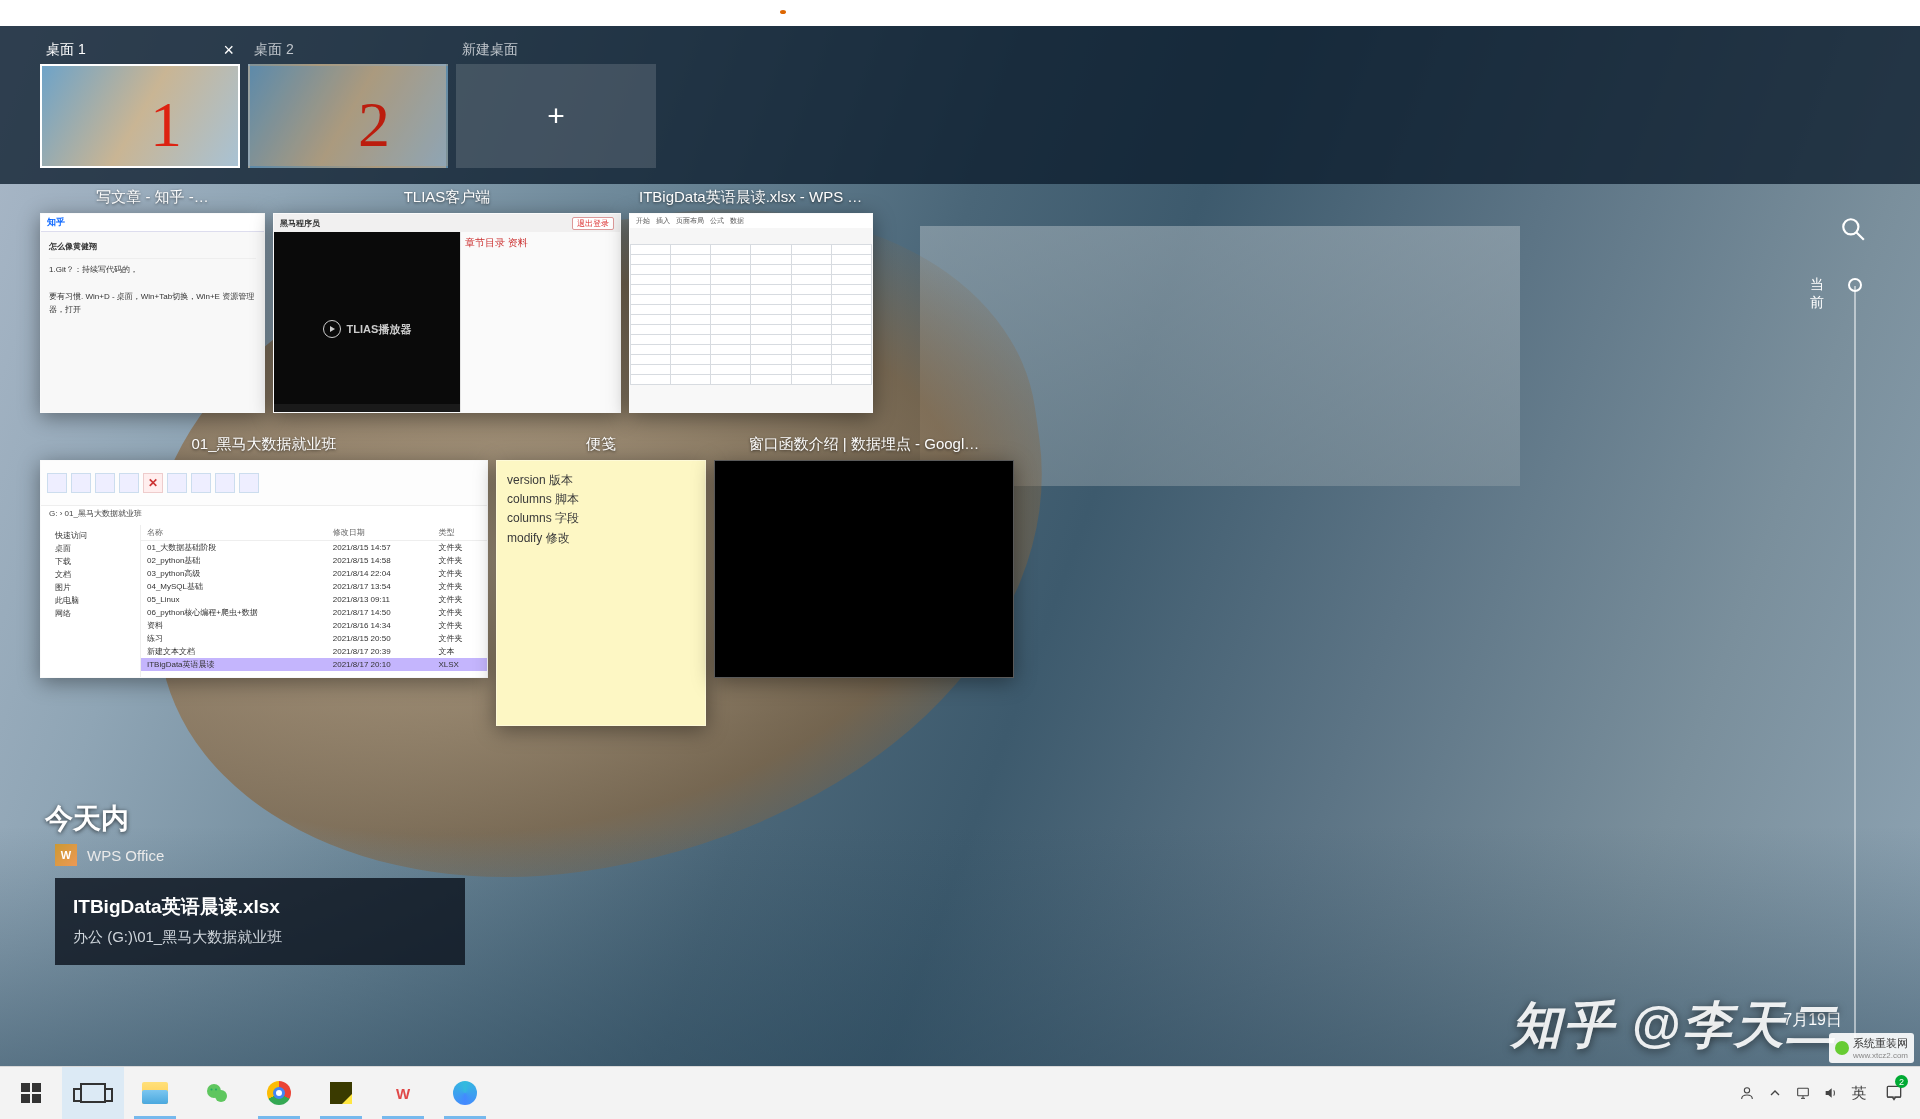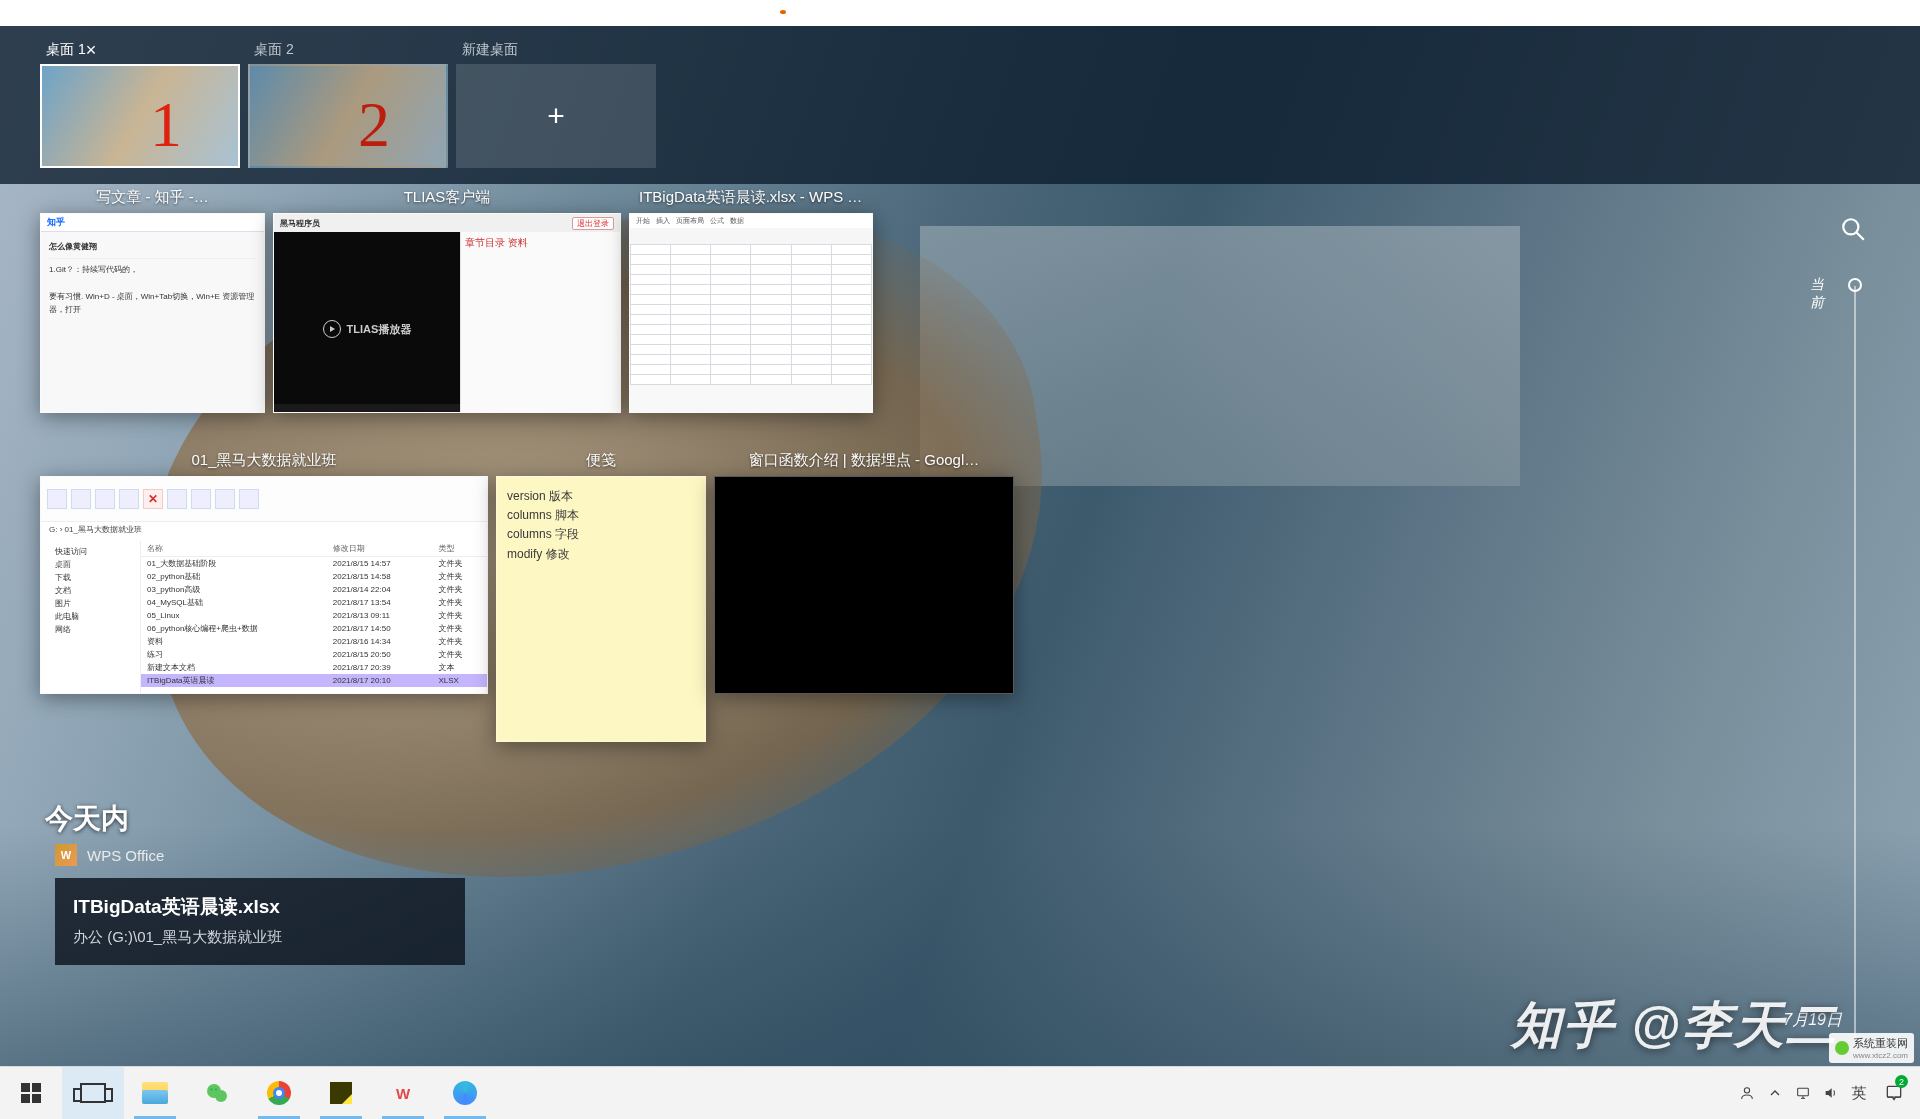--- a/index.html
+++ b/index.html
@@ -10,21 +10,21 @@
     position: absolute; top: 26px; left: 0; right: 0; bottom: 53px;
     background: linear-gradient(110deg, #aab8c8 0%, #8fa5b5 15%, #6d8899 30%, #4a6678 45%, #3d5a6d 55%, #5c7485 70%, #7a8f9c 85%, #8fa5b5 100%);
     overflow: hidden;
   }
   .wp-building { position:absolute; top:200px; right:400px; width:600px; height:260px; background: linear-gradient(180deg,#a8b5bd 0%,#8a9aa3 100%); opacity:.55; }
   .wp-hair { position:absolute; top:200px; left:150px; width:900px; height:640px; background: radial-gradient(ellipse at 40% 50%, #c8a67d 0%, #a8855c 30%, #86653f 60%, transparent 85%); opacity:.7; transform:rotate(-8deg); border-radius:50% 40% 60% 45%; }
   .wp-water { position:absolute; bottom:0; left:0; right:0; height:240px; background: linear-gradient(180deg, transparent, rgba(40,70,90,.5)); }
   .darktop { position:absolute; top:26px; left:0; right:0; height:158px; background: rgba(12,28,45,.78); }
   .desktops { position:absolute; top:26px; left:40px; display:flex; gap:8px; align-items:flex-start; padding-top:10px; }
   .vd { width:200px; }
-  .vd-head { display:flex; align-items:center; height:28px; padding:0 6px; color:#fff; font-size:14px; }
+  .vd-head { display:flex; justify-content:space-between; align-items:center; height:28px; padding:0 6px; color:#fff; font-size:14px; }
   .vd-head.dim { color:#c0c6cc; }
   .vd-close { font-size:18px; font-weight:300; cursor:pointer; }
   .vd-thumb { height:104px; border:2px solid #fff; background:linear-gradient(120deg,#6ea3c8,#c9b594,#a8c2d4); position:relative; overflow:hidden; }
   .vd-thumb.inactive { border-color:transparent; filter:brightness(.85); }
   .vd-thumb .mark { position:absolute; right:56px; top:22px; font-size:64px; font-weight:400; color:#d21; font-family:serif; }
   .newdesk { width:200px; }
   .newdesk-thumb { height:104px; background:rgba(255,255,255,.14); display:flex; align-items:center; justify-content:center; color:#fff; font-size:30px; font-weight:200; }
 
   .tasks { position:absolute; top:184px; left:40px; right:80px; }
   .wrow { display:flex; gap:8px; flex-wrap:wrap; }
@@ -77,21 +77,21 @@
   .sticky-body { background:#fdf7c4; padding:10px; font-size:12px; color:#3a3a3a; line-height:1.6; height:100%; }
   .black-body { background:#000; }
 
   .timeline-head { position:absolute; top:800px; left:45px; color:#fff; font-size:28px; font-weight:600; text-shadow:0 1px 4px rgba(0,0,0,.7); }
   .timeline-app { position:absolute; top:844px; left:55px; display:flex; align-items:center; gap:10px; color:#eaeaea; font-size:15px; }
   .wps-ico { width:22px; height:22px; background:linear-gradient(135deg,#c93,#e95); display:flex; align-items:center; justify-content:center; font-size:11px; font-weight:900; color:#fff; }
   .timeline-card { position:absolute; top:878px; left:55px; width:410px; background:rgba(12,20,30,.82); padding:16px 18px 18px; }
   .tl-title { color:#fff; font-size:19px; font-weight:600; }
   .tl-sub { color:#cfd5db; font-size:15px; margin-top:8px; }
 
-  .right-rail { position:absolute; right:50px; top:216px; bottom:80px; width:60px;font-style:italic; }
+  .right-rail { position:absolute; right:50px; top:216px; bottom:80px; width:60px; }
   .rail-search { position:absolute; top:0; right:4px; width:26px; height:26px; }
   .rail-search svg { width:26px; height:26px; }
   .rail-line { position:absolute; top:70px; right:14px; bottom:0; width:2px; background:rgba(255,255,255,.5); }
   .rail-now { position:absolute; top:62px; right:8px; width:14px; height:14px; border:2px solid #fff; border-radius:50%; background:transparent; }
   .rail-now-label { position:absolute; top:60px; right:36px; color:#fff; font-size:14px; }
   .rail-date { position:absolute; bottom:8px; right:28px; color:#fff; font-size:16px; font-weight:500; white-space:nowrap; }
 
   .watermark { position:absolute; right:82px; bottom:60px; color:rgba(255,255,255,.9); font-size:50px; font-weight:700; font-style:italic; text-shadow:0 2px 8px rgba(0,0,0,.6); letter-spacing:2px; }
   .sitemark { position:absolute; right:6px; bottom:56px; background:rgba(255,255,255,.9); padding:3px 6px; font-size:11px; color:#333; display:flex; align-items:center; gap:4px; border-radius:3px; }
   .sitemark .dot { width:14px; height:14px; background:#6c3; border-radius:50%; }
@@ -337,21 +337,21 @@
                   <td></td>
                   <td></td>
                 </tr>
           </tbody>
             </table>
         </div>
       </div>
     </div>
   </div>
 
-  <div class="wrow" style="margin-top:34px">
+  <div class="wrow" style="margin-top:18px">
 
     <div class="win" style="width:448px">
       <div class="win-title">01_黑马大数据就业班</div>
       <div class="win-body" style="height:218px">
         <div class="exp-top">
           <div class="exp-ribbon">
             <div class="exp-ico"></div>
             <div class="exp-ico"></div>
             <div class="exp-ico"></div>
             <div class="exp-ico"></div>

